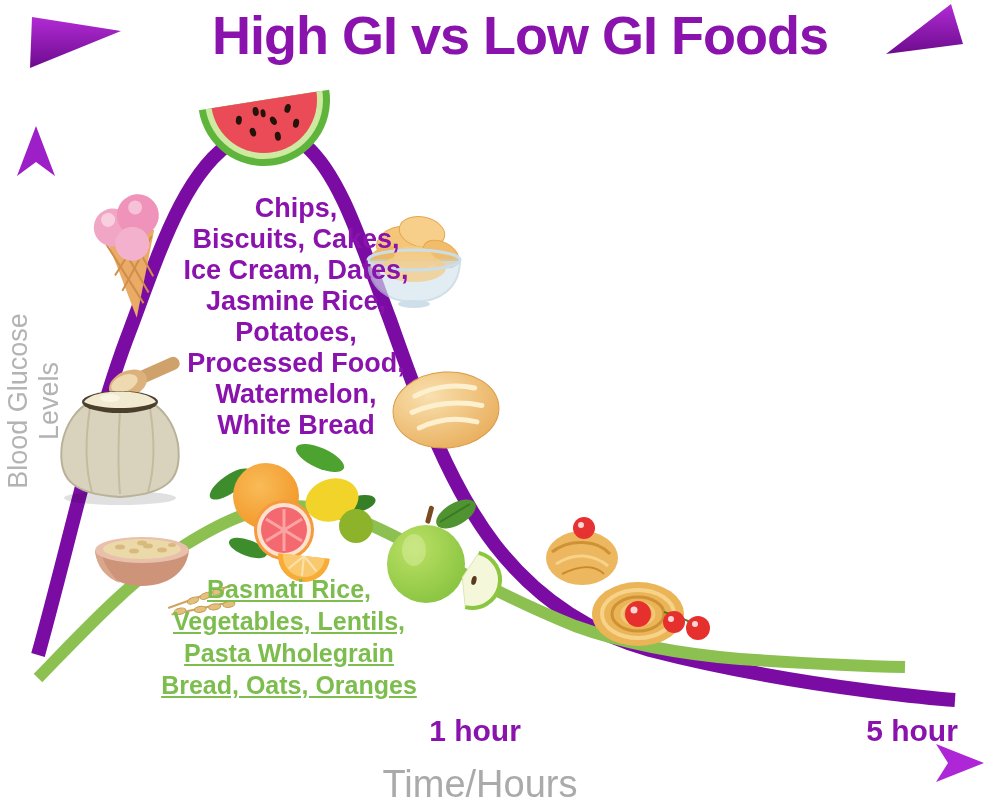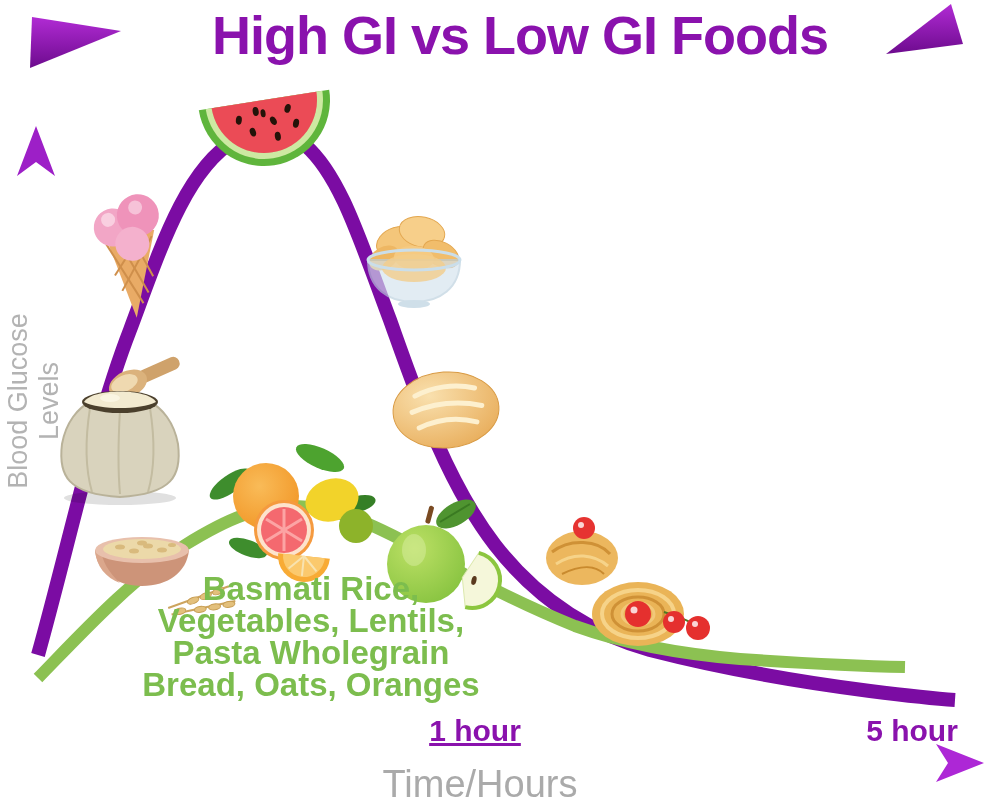--- a/index.html
+++ b/index.html
@@ -3,23 +3,23 @@
 <meta charset="utf-8">
 <style>
   html,body{margin:0;padding:0;background:#fff;}
   .stage{position:relative;width:1000px;height:800px;background:#ffffff;overflow:hidden;
          font-family:"Liberation Sans",sans-serif;}
   .scene{position:absolute;left:0;top:0;width:1000px;height:800px;}
   .page-title{position:absolute;left:0;top:4px;width:1000px;margin:0;text-align:center;
               font-size:54px;font-weight:700;letter-spacing:-1px;color:#8a12ad;line-height:62px;padding-left:20px;}
   .food-list{position:absolute;white-space:pre-line;text-align:center;font-weight:600;}
   .high-gi-list{left:146px;top:193px;width:300px;font-size:27px;line-height:31px;color:#8a12ad;}
-  .low-gi-list{left:131px;top:573px;width:360px;font-size:33px;line-height:32px;color:#7cbd4e;}
+  .low-gi-list{left:109px;top:573px;width:360px;font-size:25px;line-height:32px;color:#7cbd4e;text-decoration:underline;}
   .tick{position:absolute;top:714px;width:160px;text-align:center;font-size:30px;font-weight:700;color:#8a12ad;}
-  .tick-1{left:395px;text-decoration:underline;}
+  .tick-1{left:395px;}
   .tick-2{left:832px;}
   .x-label{position:absolute;left:330px;top:763px;width:300px;text-align:center;
            font-size:38px;color:#aaaaaa;}
   .y-label{position:absolute;left:-98px;top:386px;width:232px;height:30px;text-align:center;
            font-size:27px;color:#b3b3b3;transform:rotate(-90deg);}
 </style>
 </head>
 <body>
 
 <div class="stage">
@@ -235,20 +235,28 @@
       <path d="M 52 24 C 62 28 74 30 84 38" stroke="#4d7a23" stroke-width="2" fill="none"></path>
       <circle cx="62" cy="34" r="11" fill="#e5302e"></circle>
         <circle cx="59" cy="31" r="3" fill="#ffffff" opacity="0.8"></circle>
       <circle cx="86" cy="40" r="12" fill="#e5302e"></circle>
         <circle cx="83" cy="36" r="3" fill="#ffffff" opacity="0.8"></circle>
     </g>
   </svg>
 
   <h1 class="page-title">High GI vs Low GI Foods</h1>
 
+  <div class="food-list high-gi-list">Chips,
+Biscuits, Cakes,
+Ice Cream, Dates,
+Jasmine Rice,
+Potatoes,
+Processed Food,
+Watermelon,
+White Bread</div>
 
   <div class="food-list low-gi-list">Basmati Rice,
 Vegetables, Lentils,
 Pasta Wholegrain
 Bread, Oats, Oranges</div>
 
   <div class="tick tick-1">1 hour</div>
   <div class="tick tick-2">5 hour</div>
 
   <div class="x-label">Time/Hours</div>

